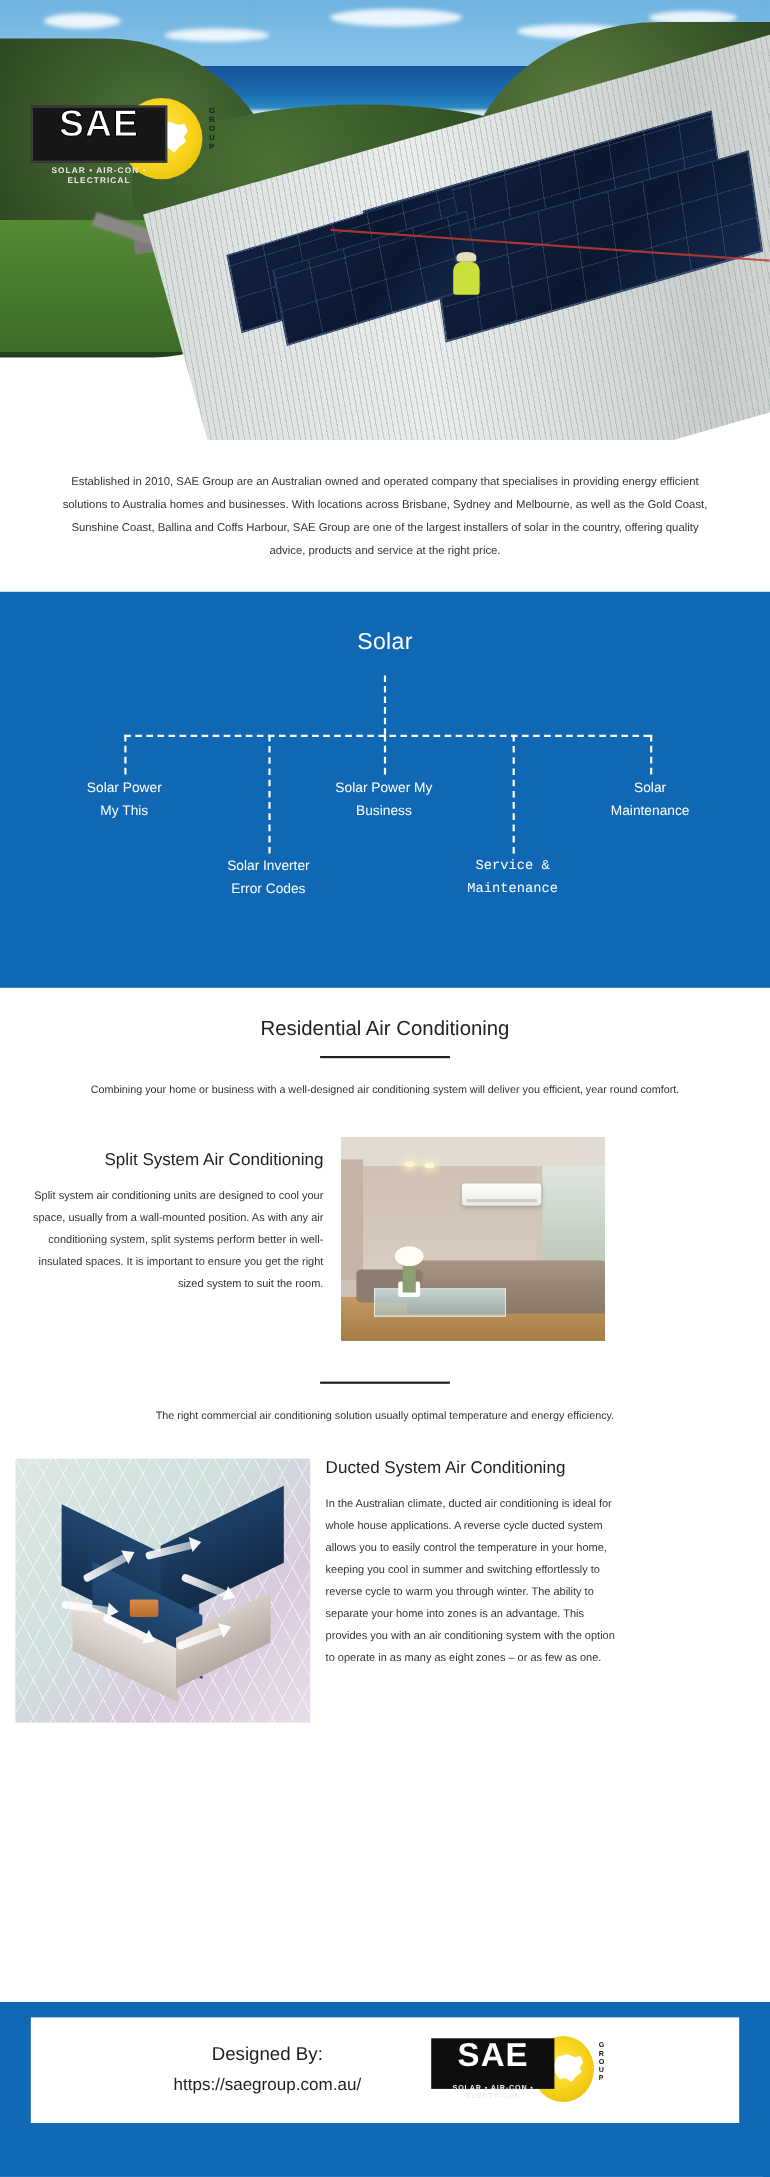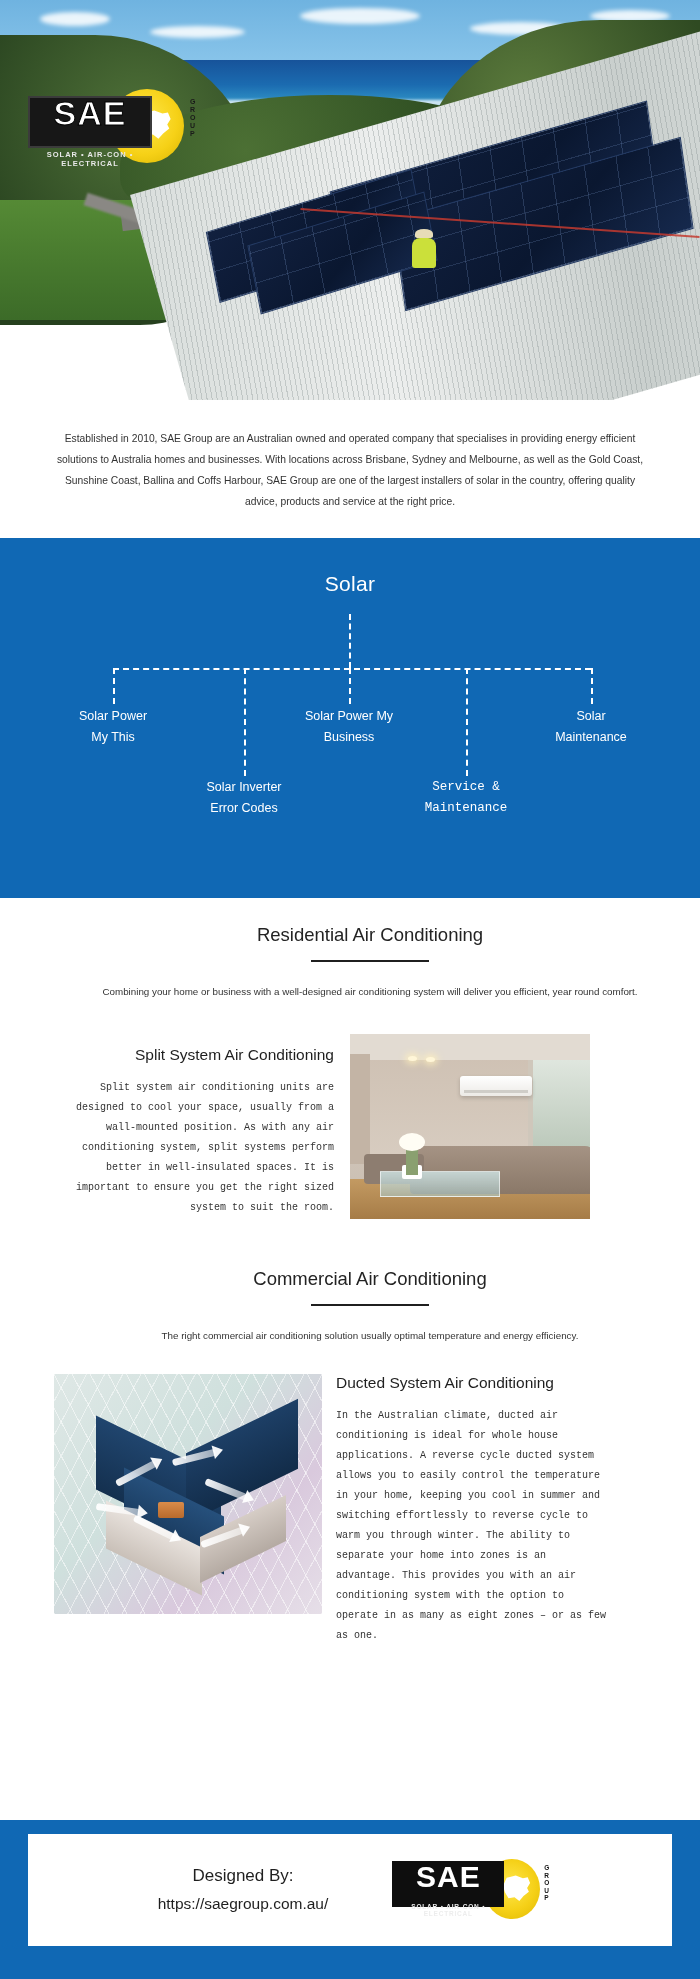--- a/index.html
+++ b/index.html
@@ -151,34 +151,34 @@
     position:relative; background:#1068b4; color:#fff;
     height:360px; padding-top:34px; overflow:hidden;
   }
   .solar-title { text-align:center; font-size:21px; font-weight:normal; letter-spacing:.3px; }
   .solar-diagram { position:relative; width:700px; height:250px; margin-top:18px; }
   .vline { position:absolute; width:0; border-left:2px dashed #ffffff; }
   .hline { position:absolute; height:0; border-top:2px dashed #ffffff; }
   .node { position:absolute; text-align:center; font-size:12.5px; line-height:21px; color:#fff; }
 
   
-  .sect { background:#fff;margin-left:40px; }
+  .sect { background:#fff; }
   .sect-h {
     text-align:center; font-size:18.5px; font-weight:normal;
     color:#232323; padding-top:26px;
   }
   .rule { width:118px; height:2px; background:#1f1f1f; margin:14px auto 0; }
   .sect-sub {
     text-align:center; font-size:9.8px; line-height:20px; color:#333;
     padding:20px 32px 0;
   }
 
   
   .two-col { position:relative; width:700px; }
-  .col-text { font-size:10px; line-height:20px; color:#333;font-family:Liberation Mono, monospace; }
+  .col-text { font-size:10px; line-height:20px; color:#333; }
   .col-h { font-size:15.5px; font-weight:normal; color:#1f1f1f; margin-bottom:14px; }
 
   
   .photo-room {
     position:relative; width:240px; height:185px; overflow:hidden;
     background:linear-gradient(#d9cfc4,#c9bdb0);
   }
   .room-wall { position:absolute; left:0; top:0; width:240px; height:130px; background:linear-gradient(#cdbfb1,#d8cdc1); }
   .room-ceiling { position:absolute; left:0; top:0; width:240px; height:26px; background:#e2dbd2; }
   .room-pillar { position:absolute; left:0; top:20px; width:20px; height:110px; background:#c3b4a5; }
@@ -255,21 +255,21 @@
     border-left:10px solid rgba(255,255,255,.95);
     border-top:7px solid transparent; border-bottom:7px solid transparent;
   }
 
   
   .footer {
     position:absolute; left:0; bottom:0; width:700px; height:159px;
     background:#1068b4; padding:14px 28px;
   }
   .footer-card {
-    width:644px; height:112px; background:#ffffff;
+    width:644px; height:96px; background:#ffffff;
     display:flex; align-items:center; justify-content:center; gap:64px;
   }
   .footer-txt { text-align:center; color:#1f1f1f; }
   .footer-l1 { font-size:17px; line-height:28px; }
   .footer-l2 { font-size:15.5px; line-height:28px; }
   .footer-logo { position:relative; width:150px; height:58px; }
   .fl-sun {
     position:absolute; right:2px; top:-2px; width:56px; height:60px;
     background:radial-gradient(circle at 46% 44%, #ffe84d 0%, #f5d017 56%, #ecc60e 74%, rgba(255,240,120,.2) 90%, rgba(255,255,255,0) 100%);
     border-radius:50%;
@@ -401,21 +401,20 @@
         <div class="room-sofa2"></div>
         <div class="room-table"></div>
         <div class="room-pot"></div>
         <div class="room-plant"></div>
       </div>
     </div>
   </div>
 </div>
 
 <div class="sect">
-  <div class="sect-h">Commercial Air Conditioning</div>
   <div class="rule"></div>
   <div class="sect-sub">The right commercial air conditioning solution usually optimal temperature and energy efficiency.</div>
 
   <div class="two-col" style="height:270px;">
     <div style="position:absolute; left:14px; top:28px;">
       <div class="photo-duct">
         <div class="duct-grid"></div>
         <div class="duct-roofA"></div>
         <div class="duct-roofB"></div>
         <div class="duct-roofC"></div>

